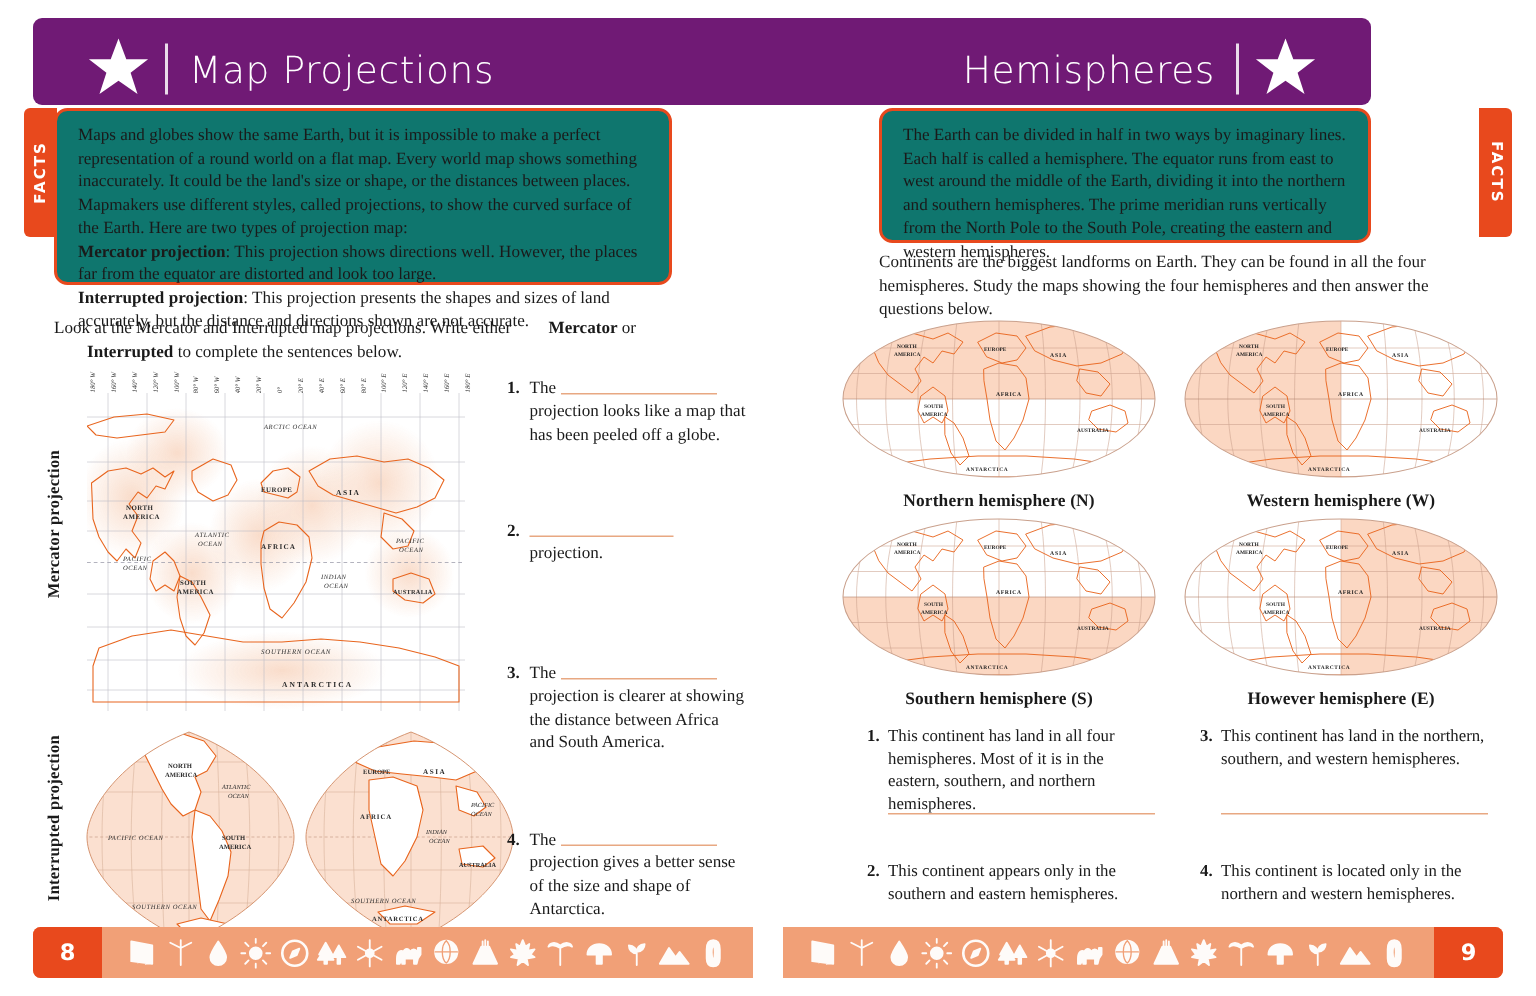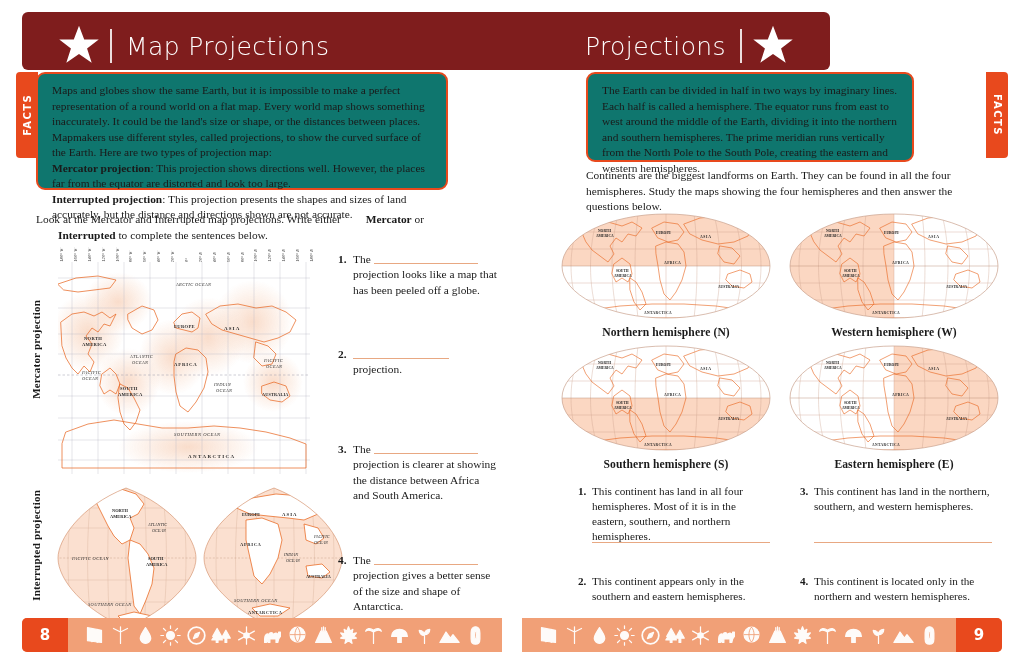--- a/index.html
+++ b/index.html
@@ -9,22 +9,22 @@
     font-family: "Liberation Serif", serif;
     color: #1a1a1a;
     overflow: hidden;
     position: relative;
   }
 
   .page { position: absolute; width: 1024px; height: 664px; top: 0; left: 0; }
 
   
   .header-band {
-    position: absolute; top: 12px; left: 22px; width: 808px; height: 58px;
-    background: #7f1d1d; border-radius: 6px;
+    position: absolute; top: 12px; left: 22px; width: 892px; height: 58px;
+    background: #701a75; border-radius: 6px;
   }
   .hdr-star-left { position: absolute; top: 12px; left: 36px; width: 42px; height: 42px; }
   .hdr-div-left { position: absolute; top: 17px; left: 88px; width: 2px; height: 34px; background: #ffffff; opacity: .85; }
   .hdr-title-left {
     position: absolute; top: 20px; left: 104px;
     font-family: "DejaVu Sans", sans-serif; font-weight: 300;
     font-size: 25px; color: #ffffff; letter-spacing: .4px;
   }
   .hdr-star-right { position: absolute; top: 12px; right: 36px; width: 42px; height: 42px; }
   .hdr-div-right { position: absolute; top: 17px; right: 88px; width: 2px; height: 34px; background: #ffffff; opacity: .85; }
@@ -154,21 +154,21 @@
 
 <div class="page">
 
   <div class="header-band">
     <svg class="hdr-star-left" viewBox="0 0 50 50">
       <polygon points="25,2 31.2,18.5 48.5,18.5 34.6,29.2 40.1,46 25,35.6 9.9,46 15.4,29.2 1.5,18.5 18.8,18.5" fill="#ffffff"></polygon>
     </svg>
     <div class="hdr-div-left"></div>
     <div class="hdr-title-left">Map Projections</div>
 
-    <div class="hdr-title-right">Projections</div>
+    <div class="hdr-title-right">Hemispheres</div>
     <div class="hdr-div-right"></div>
     <svg class="hdr-star-right" viewBox="0 0 50 50">
       <polygon points="25,2 31.2,18.5 48.5,18.5 34.6,29.2 40.1,46 25,35.6 9.9,46 15.4,29.2 1.5,18.5 18.8,18.5" fill="#ffffff"></polygon>
     </svg>
   </div>
 
   <div class="facts-tab facts-tab-left">
     <span>FACTS</span>
   </div>
   <div class="facts-tab facts-tab-right">
@@ -605,21 +605,21 @@
               <text x="96" y="22" font-size="3.6" font-weight="700">EUROPE</text>
               <text x="140" y="26" font-size="3.8" font-weight="700" letter-spacing=".6">ASIA</text>
               <text x="104" y="52" font-size="3.8" font-weight="700" letter-spacing=".4">AFRICA</text>
               <text x="56" y="60" font-size="3.6" font-weight="700">SOUTH</text>
               <text x="54" y="65" font-size="3.6" font-weight="700">AMERICA</text>
               <text x="158" y="76" font-size="3.6" font-weight="700">AUSTRALIA</text>
               <text x="84" y="102" font-size="3.6" font-weight="700" letter-spacing=".4">ANTARCTICA</text>
             </g>
           </g>
           <ellipse cx="106" cy="54" rx="104" ry="52" fill="none" stroke="#c9a08c" stroke-width=".7"></ellipse>
-        </svg><div class="hemi-caption">Eastern hemisphere (E)</div></div>
+        </svg><div class="hemi-caption">However hemisphere (E)</div></div>
     </div>
 
   <div class="qcol" id="questions-right">
       <div class="rq" style="left: 0px; top: 0px;">
         <span class="rq-num">1.</span>
         <div class="rq-body">This continent has land in all four hemispheres. Most of it is in the eastern, southern, and northern hemispheres.</div>
         <div class="rq-line" style="top: 58px;"></div>
       </div>
       <div class="rq" style="left: 0px; top: 90px;">
         <span class="rq-num">2.</span>

